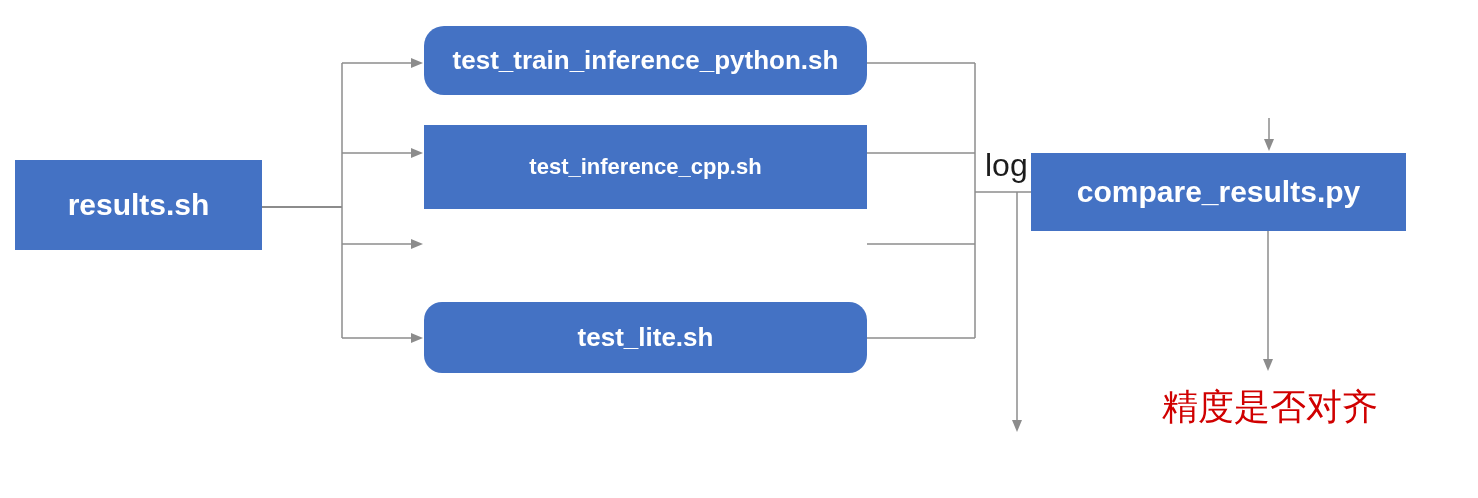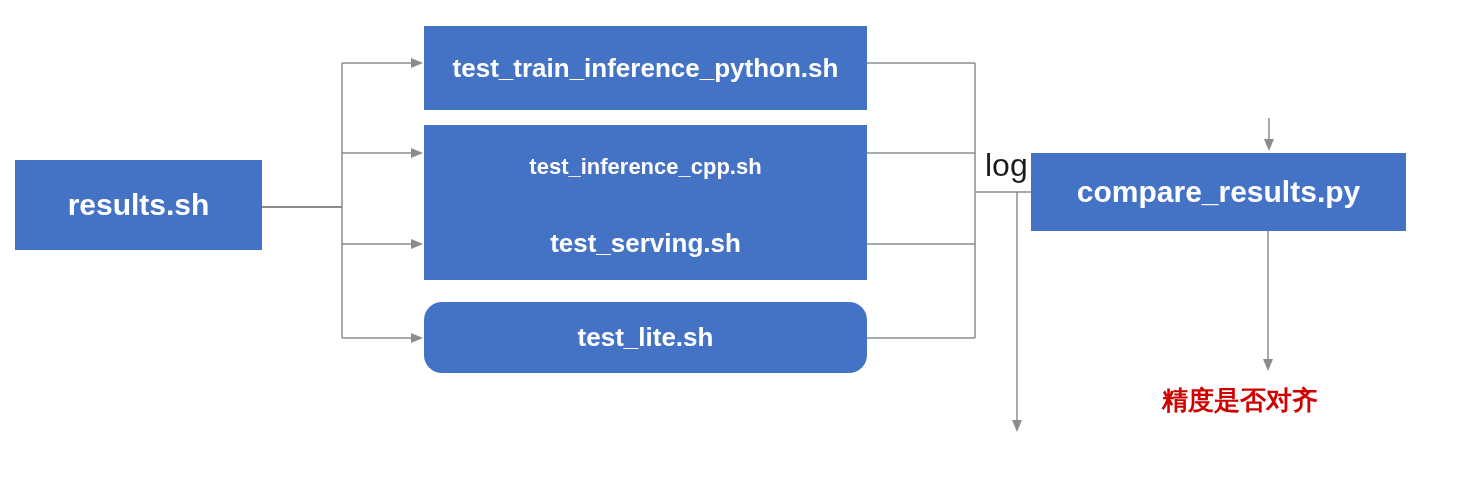--- a/index.html
+++ b/index.html
@@ -15,38 +15,38 @@
     position:absolute;
     background:var(--node-fill,#4472C4);
     color:var(--node-text,#ffffff);
     font-weight:bold;
     display:flex;align-items:center;justify-content:center;
     text-align:center;
     box-sizing:border-box;
     white-space:nowrap;
   }
   .node-prepare{left:15px;top:160px;width:247px;height:90px;font-size:30px;}
-  .node-test1{left:424px;top:26px;width:443px;height:84px;font-size:26px;}
+  .node-test1{left:424px;top:26px;width:443px;height:69px;font-size:26px;border-radius:20px;}
   .node-test2{left:424px;top:116px;width:443px;height:84px;font-size:22px;margin-top:9px;}
   .node-test3{left:424px;top:206px;width:443px;height:74px;font-size:26px;}
   .node-test4{left:424px;top:302px;width:443px;height:71px;font-size:26px;border-radius:18px;}
   .node-results{left:1183px;top:25px;width:172px;height:93px;font-size:30px;border-radius:24px 0;}
   .node-compare{left:1031px;top:153px;width:375px;height:78px;font-size:30px;}
   .edge-label{
     position:absolute;
     color:var(--label-text,#1c1c1c);
     font-size:32px;
     font-weight:normal;
   }
   .edge-label-log{left:985px;top:147px;width:62px;text-align:left;}
   .result-label{
     position:absolute;
     color:var(--result-text,#d00000);
-    font-size:26px;
-    font-weight:bold;
+    font-size:36px;
+    font-weight:normal;
     white-space:nowrap;
   }
   .result-function{left:918px;top:443px;}
   .result-precision{left:1162px;top:383px;}
 </style>
 </head>
 <body>
 
 <div class="canvas">
 
@@ -79,21 +79,20 @@
 
     <path d="M1269,118 V139" stroke="#8c8c8c" stroke-width="1.5" fill="none" marker-end="url(#arrow)"></path>
 
     <path d="M1268,231 V359" stroke="#8c8c8c" stroke-width="1.5" fill="none" marker-end="url(#arrow)"></path>
   </svg>
 
   <div class="node node-prepare">results.sh</div>
 
   <div class="node node-test1">test_train_inference_python.sh</div>
   <div class="node node-test2">test_inference_cpp.sh</div>
-  <div class="node node-test3">test_serving.sh</div>
   <div class="node node-test4">test_lite.sh</div>
 
   <div class="node node-compare">compare_results.py</div>
 
   <div class="edge-label edge-label-log">log</div>
 
   <div class="result-label result-precision">精度是否对齐</div>
 
 </div>
 

